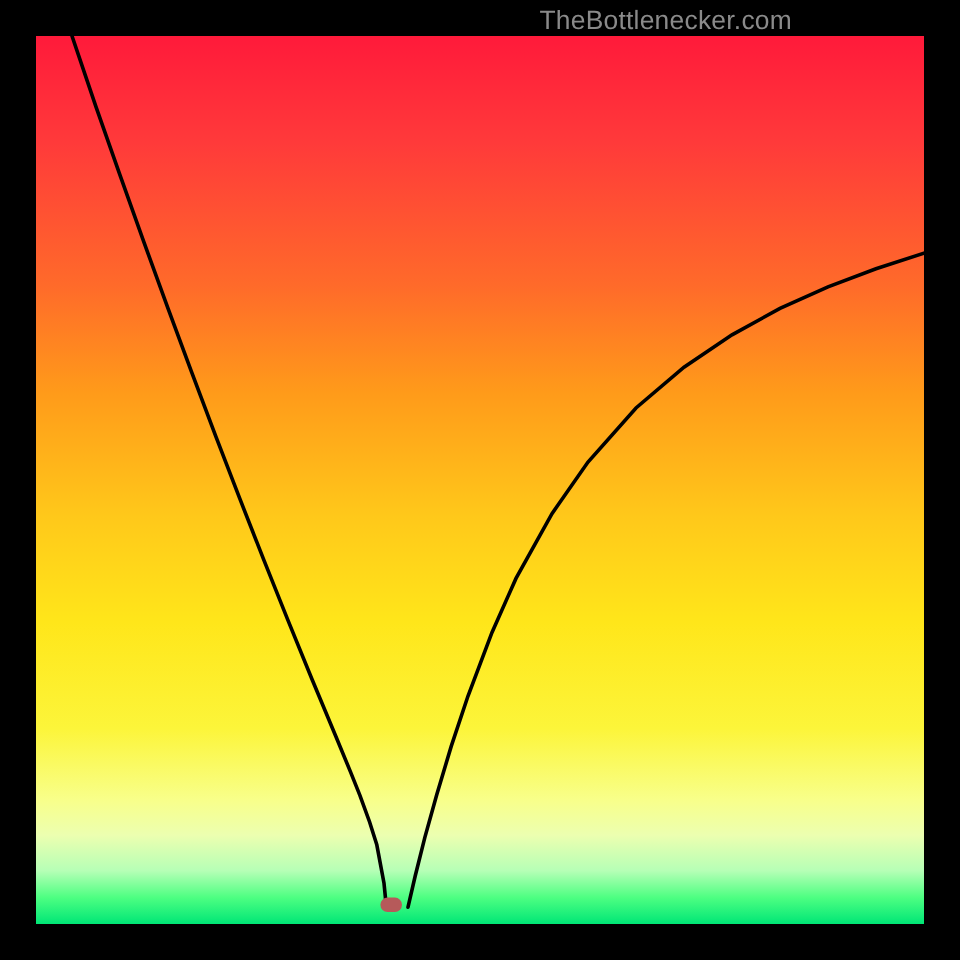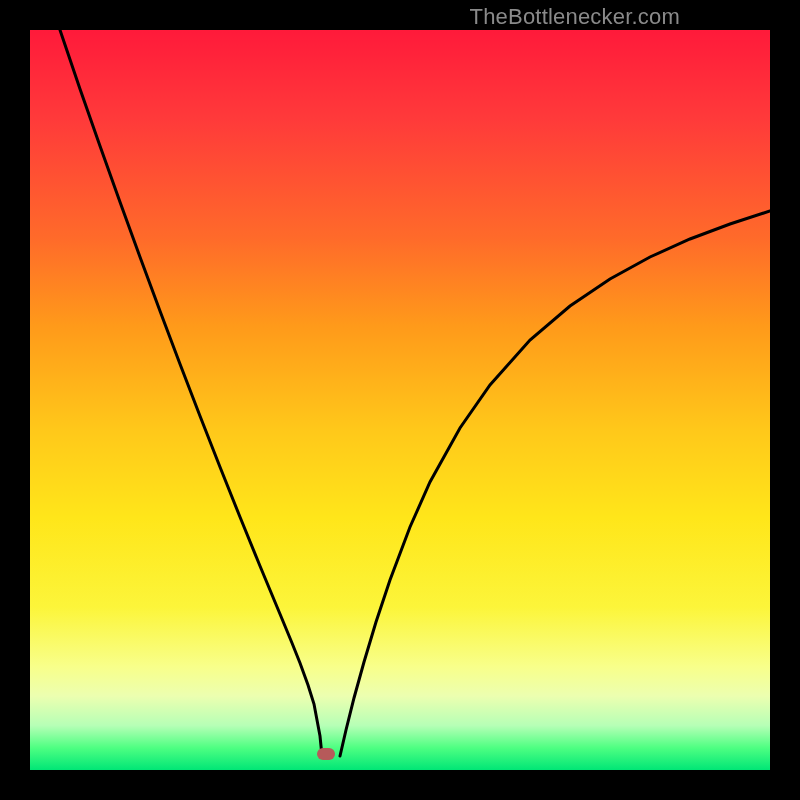--- a/index.html
+++ b/index.html
@@ -11,21 +11,20 @@
     overflow: hidden;
     font-family: Arial, Helvetica, sans-serif;
   }
   .frame {
     position: absolute;
     top: 0;
     left: 0;
     width: 668px;
     height: 800px;
     background: #000;
-    padding-left: 20px;
   }
   .plot {
     position: absolute;
     top: 30px;
     left: 30px;
     width: 740px;
     height: 740px;
   }
   .gradient {
     position: absolute;

